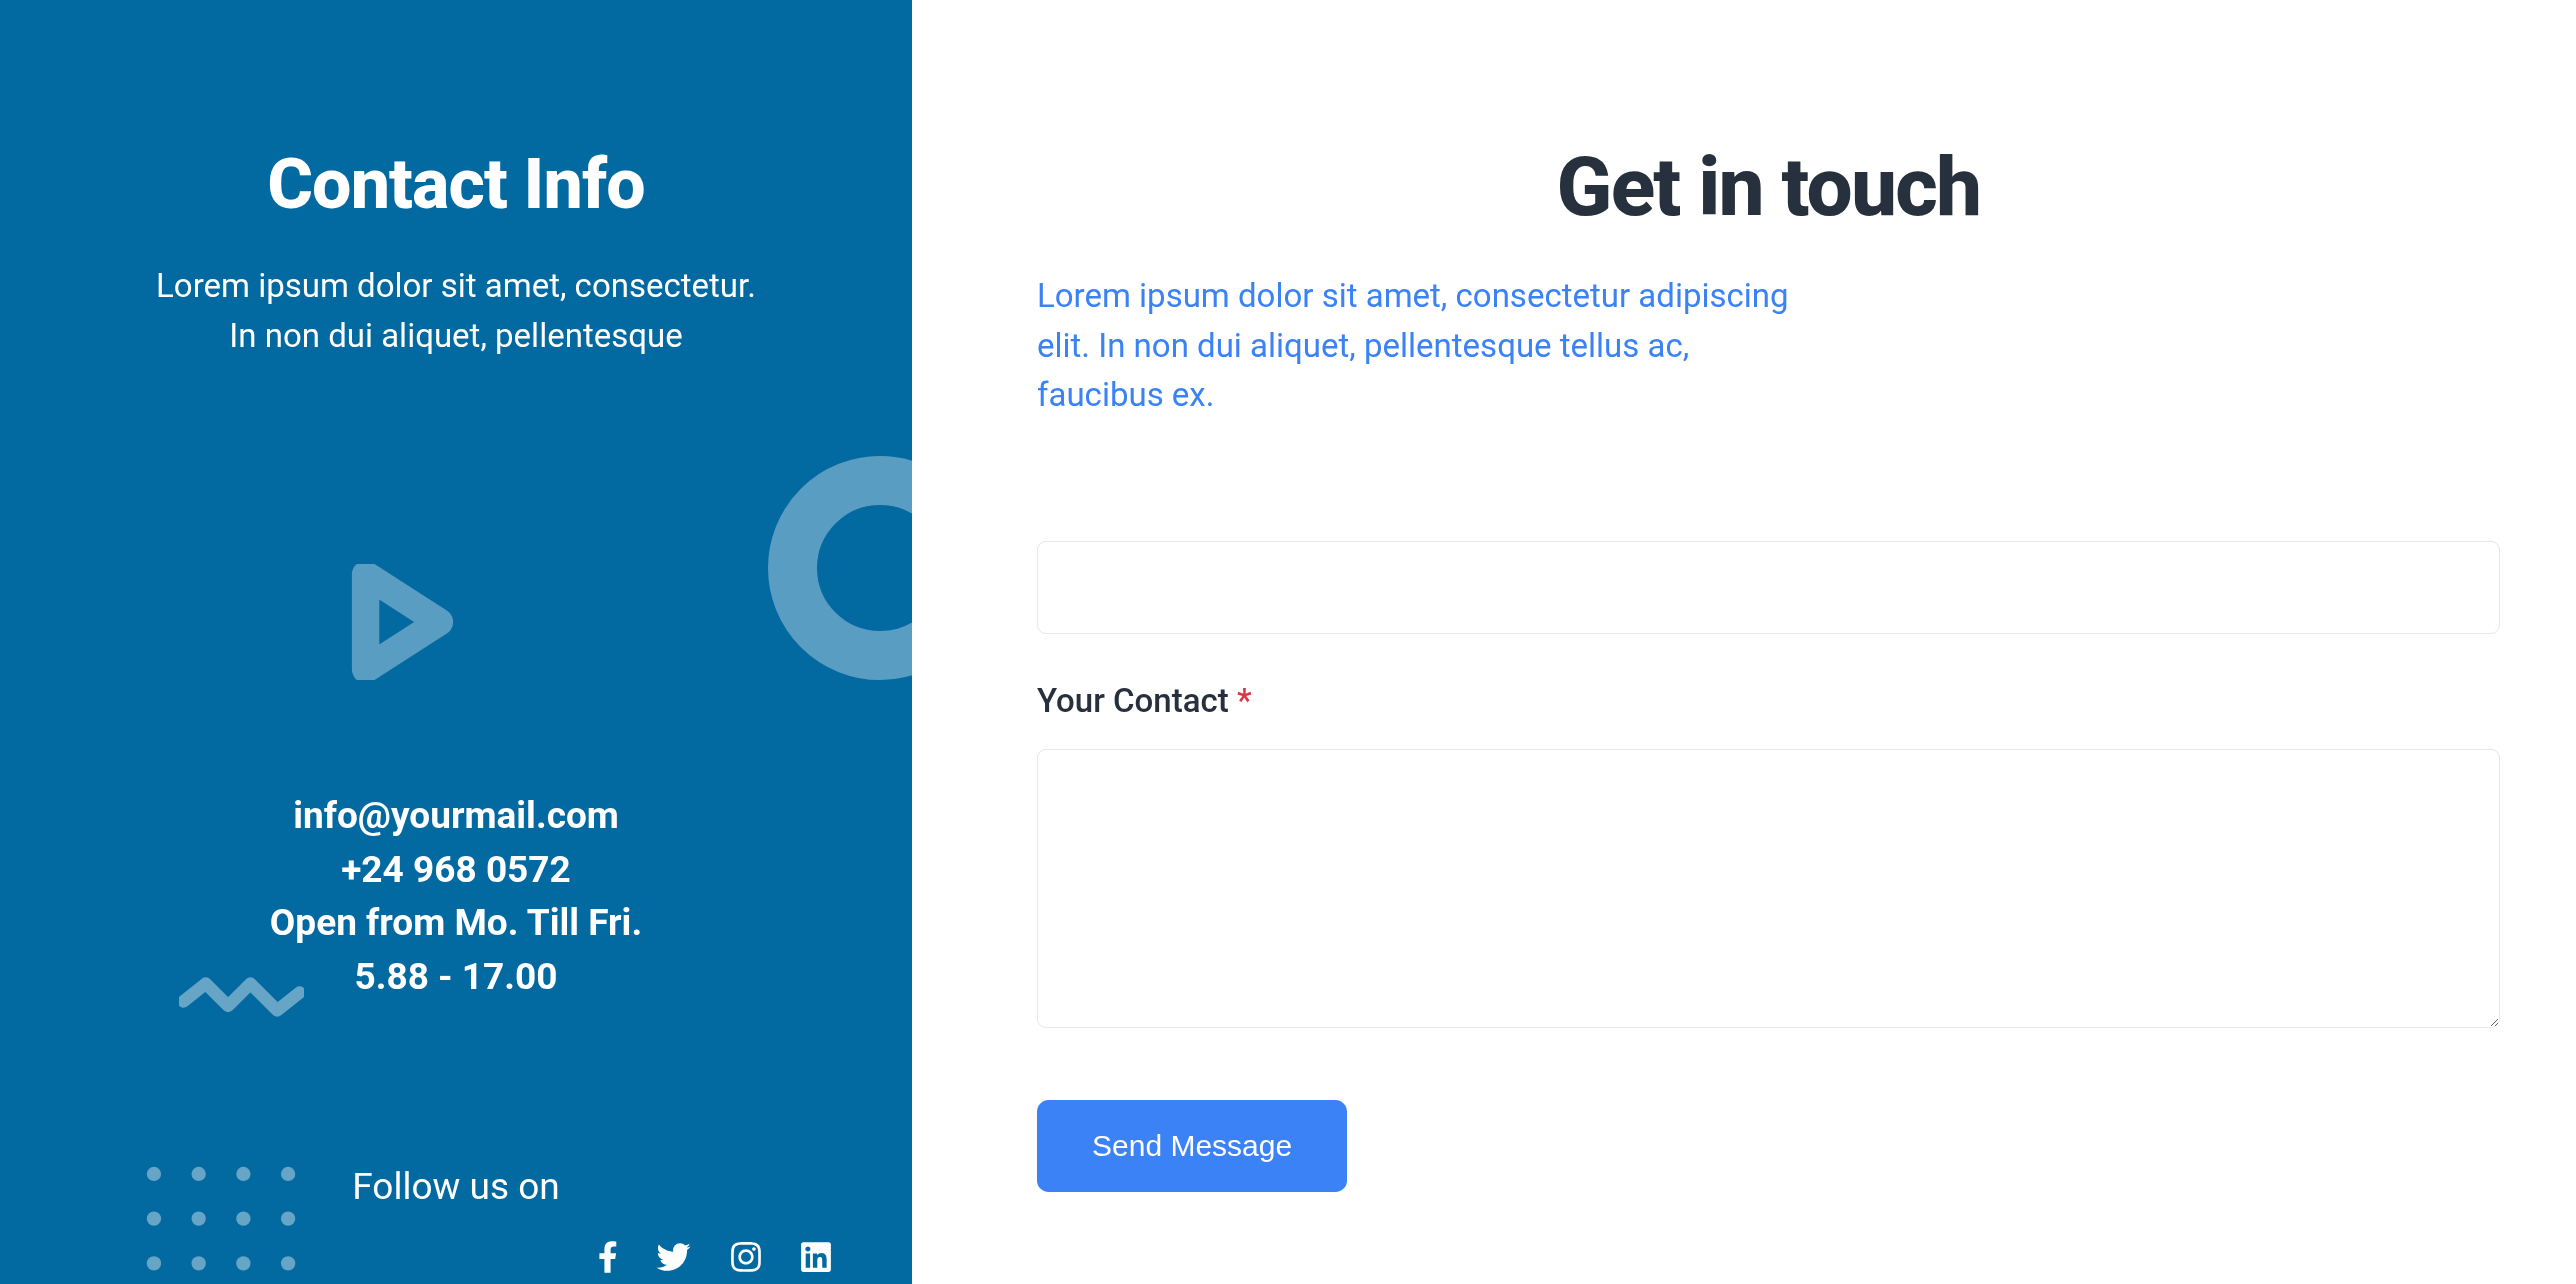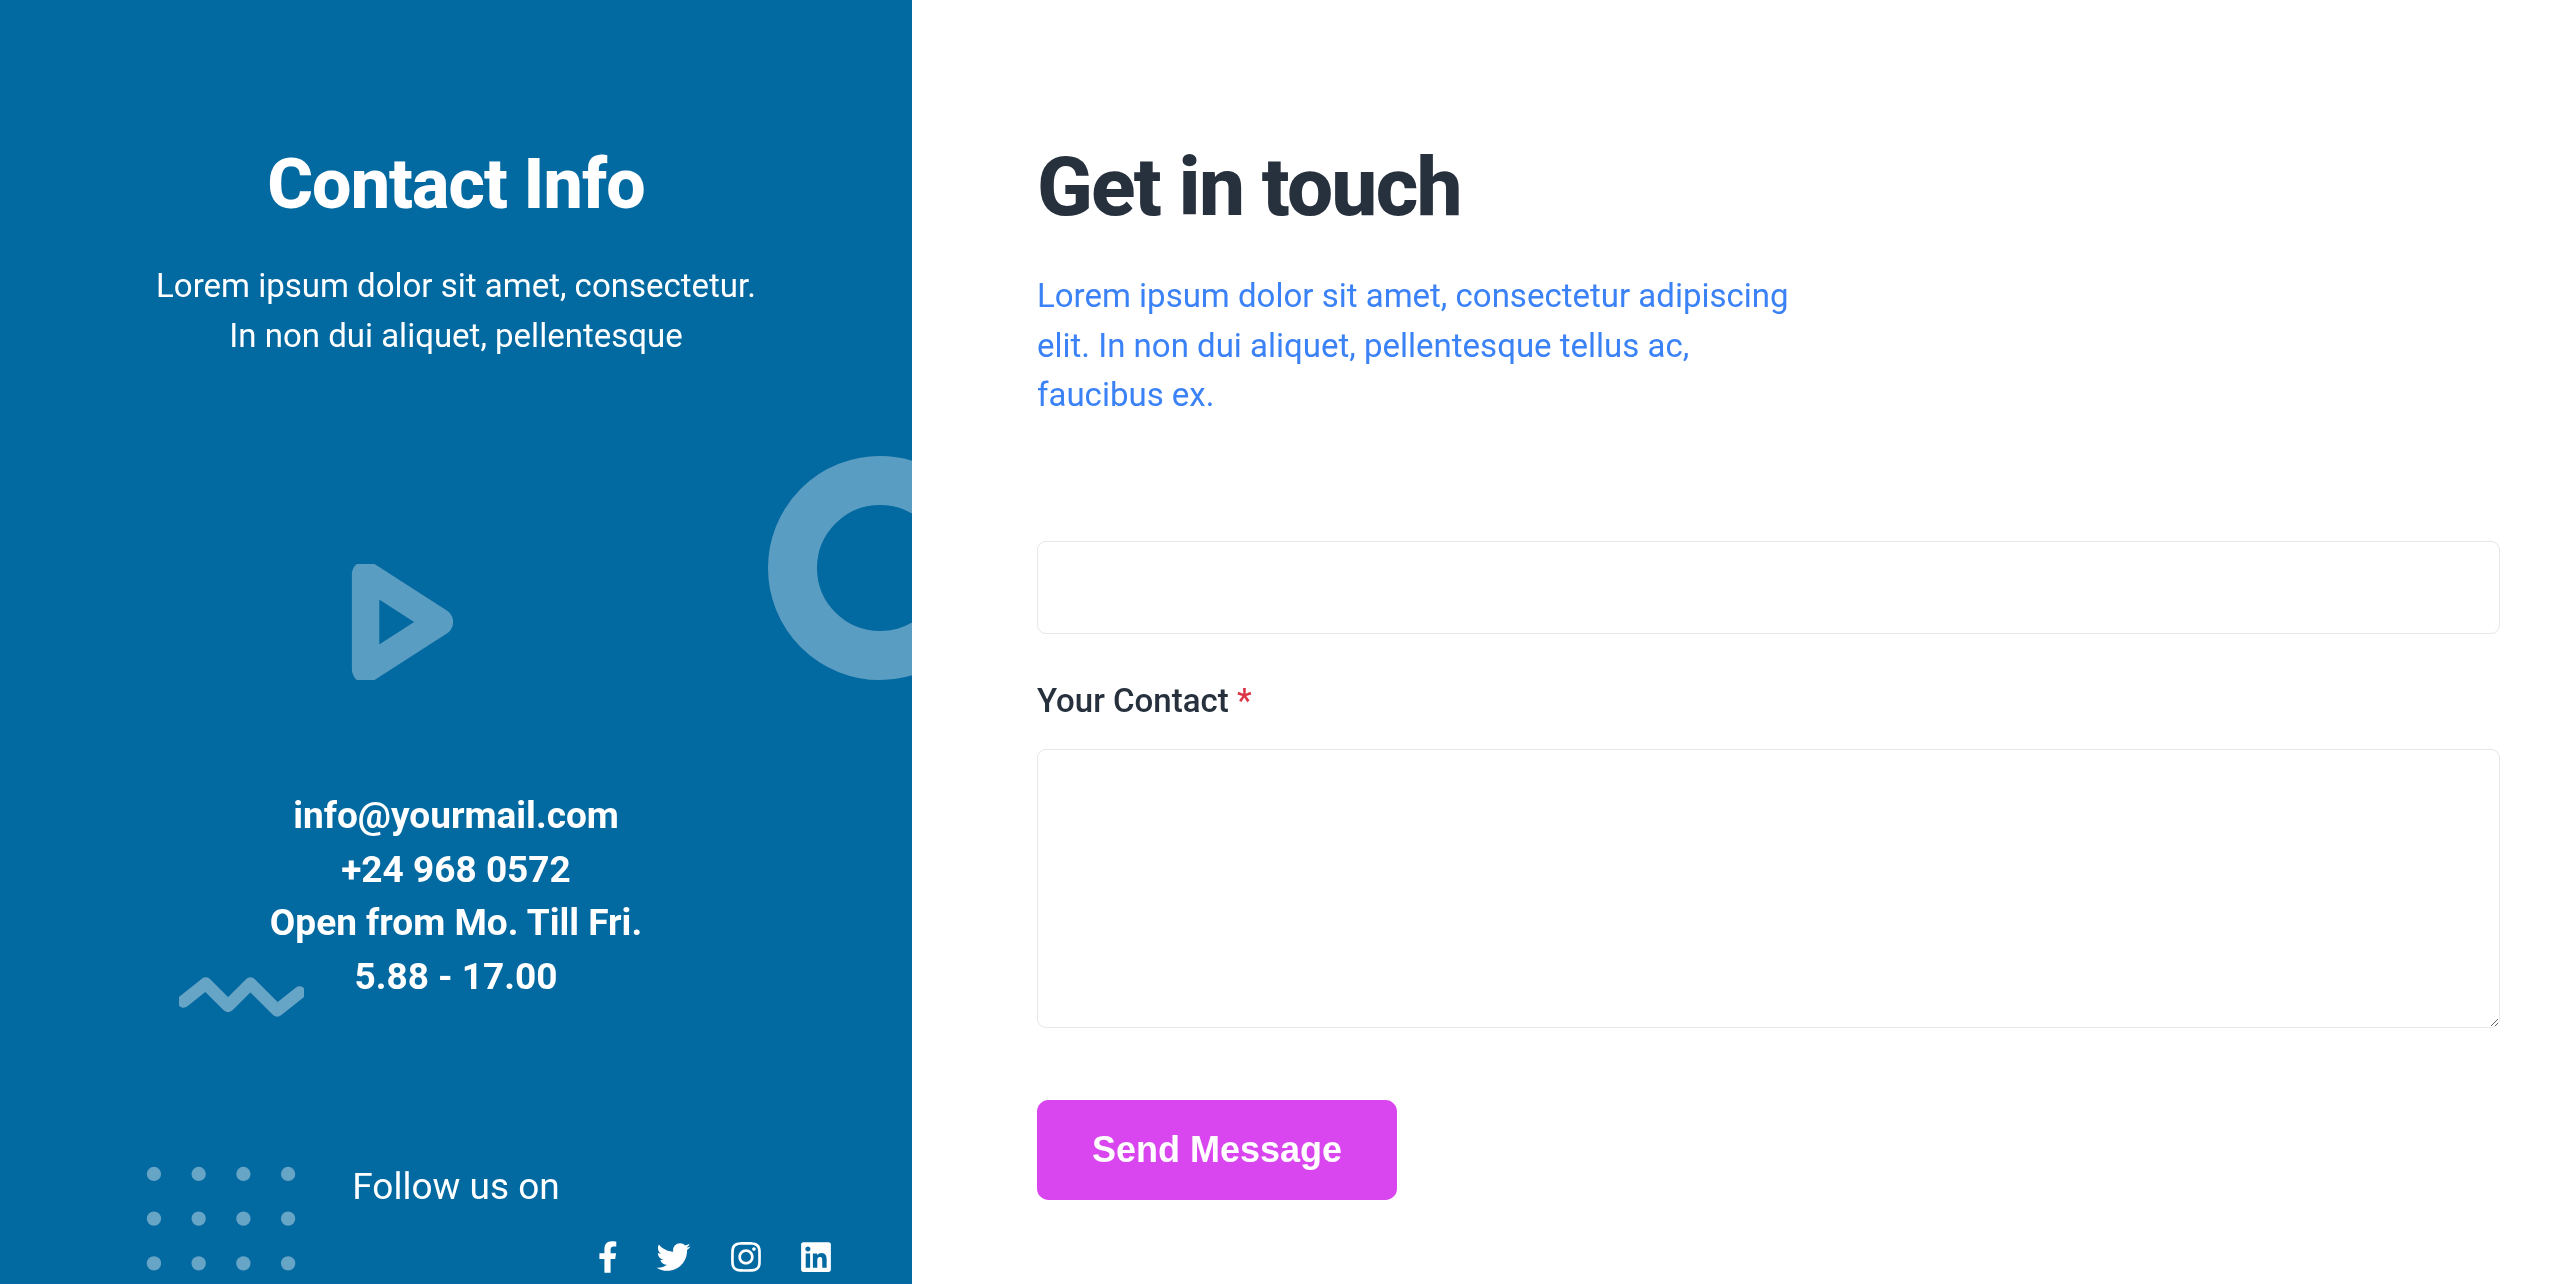--- a/index.html
+++ b/index.html
@@ -101,20 +101,21 @@
       flex: 1;
       padding: 139px 76px 0 125px;
     }
 
     .right-panel h1 {
       font-size: 82px;
       font-weight: 800;
       color: #27303d;
       letter-spacing: -1.8px;
       margin-bottom: 36px;
+      text-align: center;
     }
 
     .right-panel .description {
       font-size: 33px;
       color: #3b82f6;
       line-height: 1.5;
       max-width: 778px;
       margin-bottom: 121px;
     }
 
@@ -164,26 +165,26 @@
       border-radius: 9px;
       font-size: 30px;
       padding: 18px 21.5px;
       background: #ffffff;
       color: #1e293b;
       resize: vertical;
       font-family: inherit;
     }
 
     .submit-button {
-      background: #d946ef;
+      background: #3b82f6;
       color: #ffffff;
       border: none;
       border-radius: 11.6px;
-      font-size: 36px;
-      font-weight: 700;
+      font-size: 30px;
+      font-weight: 400;
       padding: 29px 55px;
       cursor: pointer;
     }
 
     .dot {
       fill: rgba(255,255,255,0.4);
     }
   </style>
 </head>
 <body>

